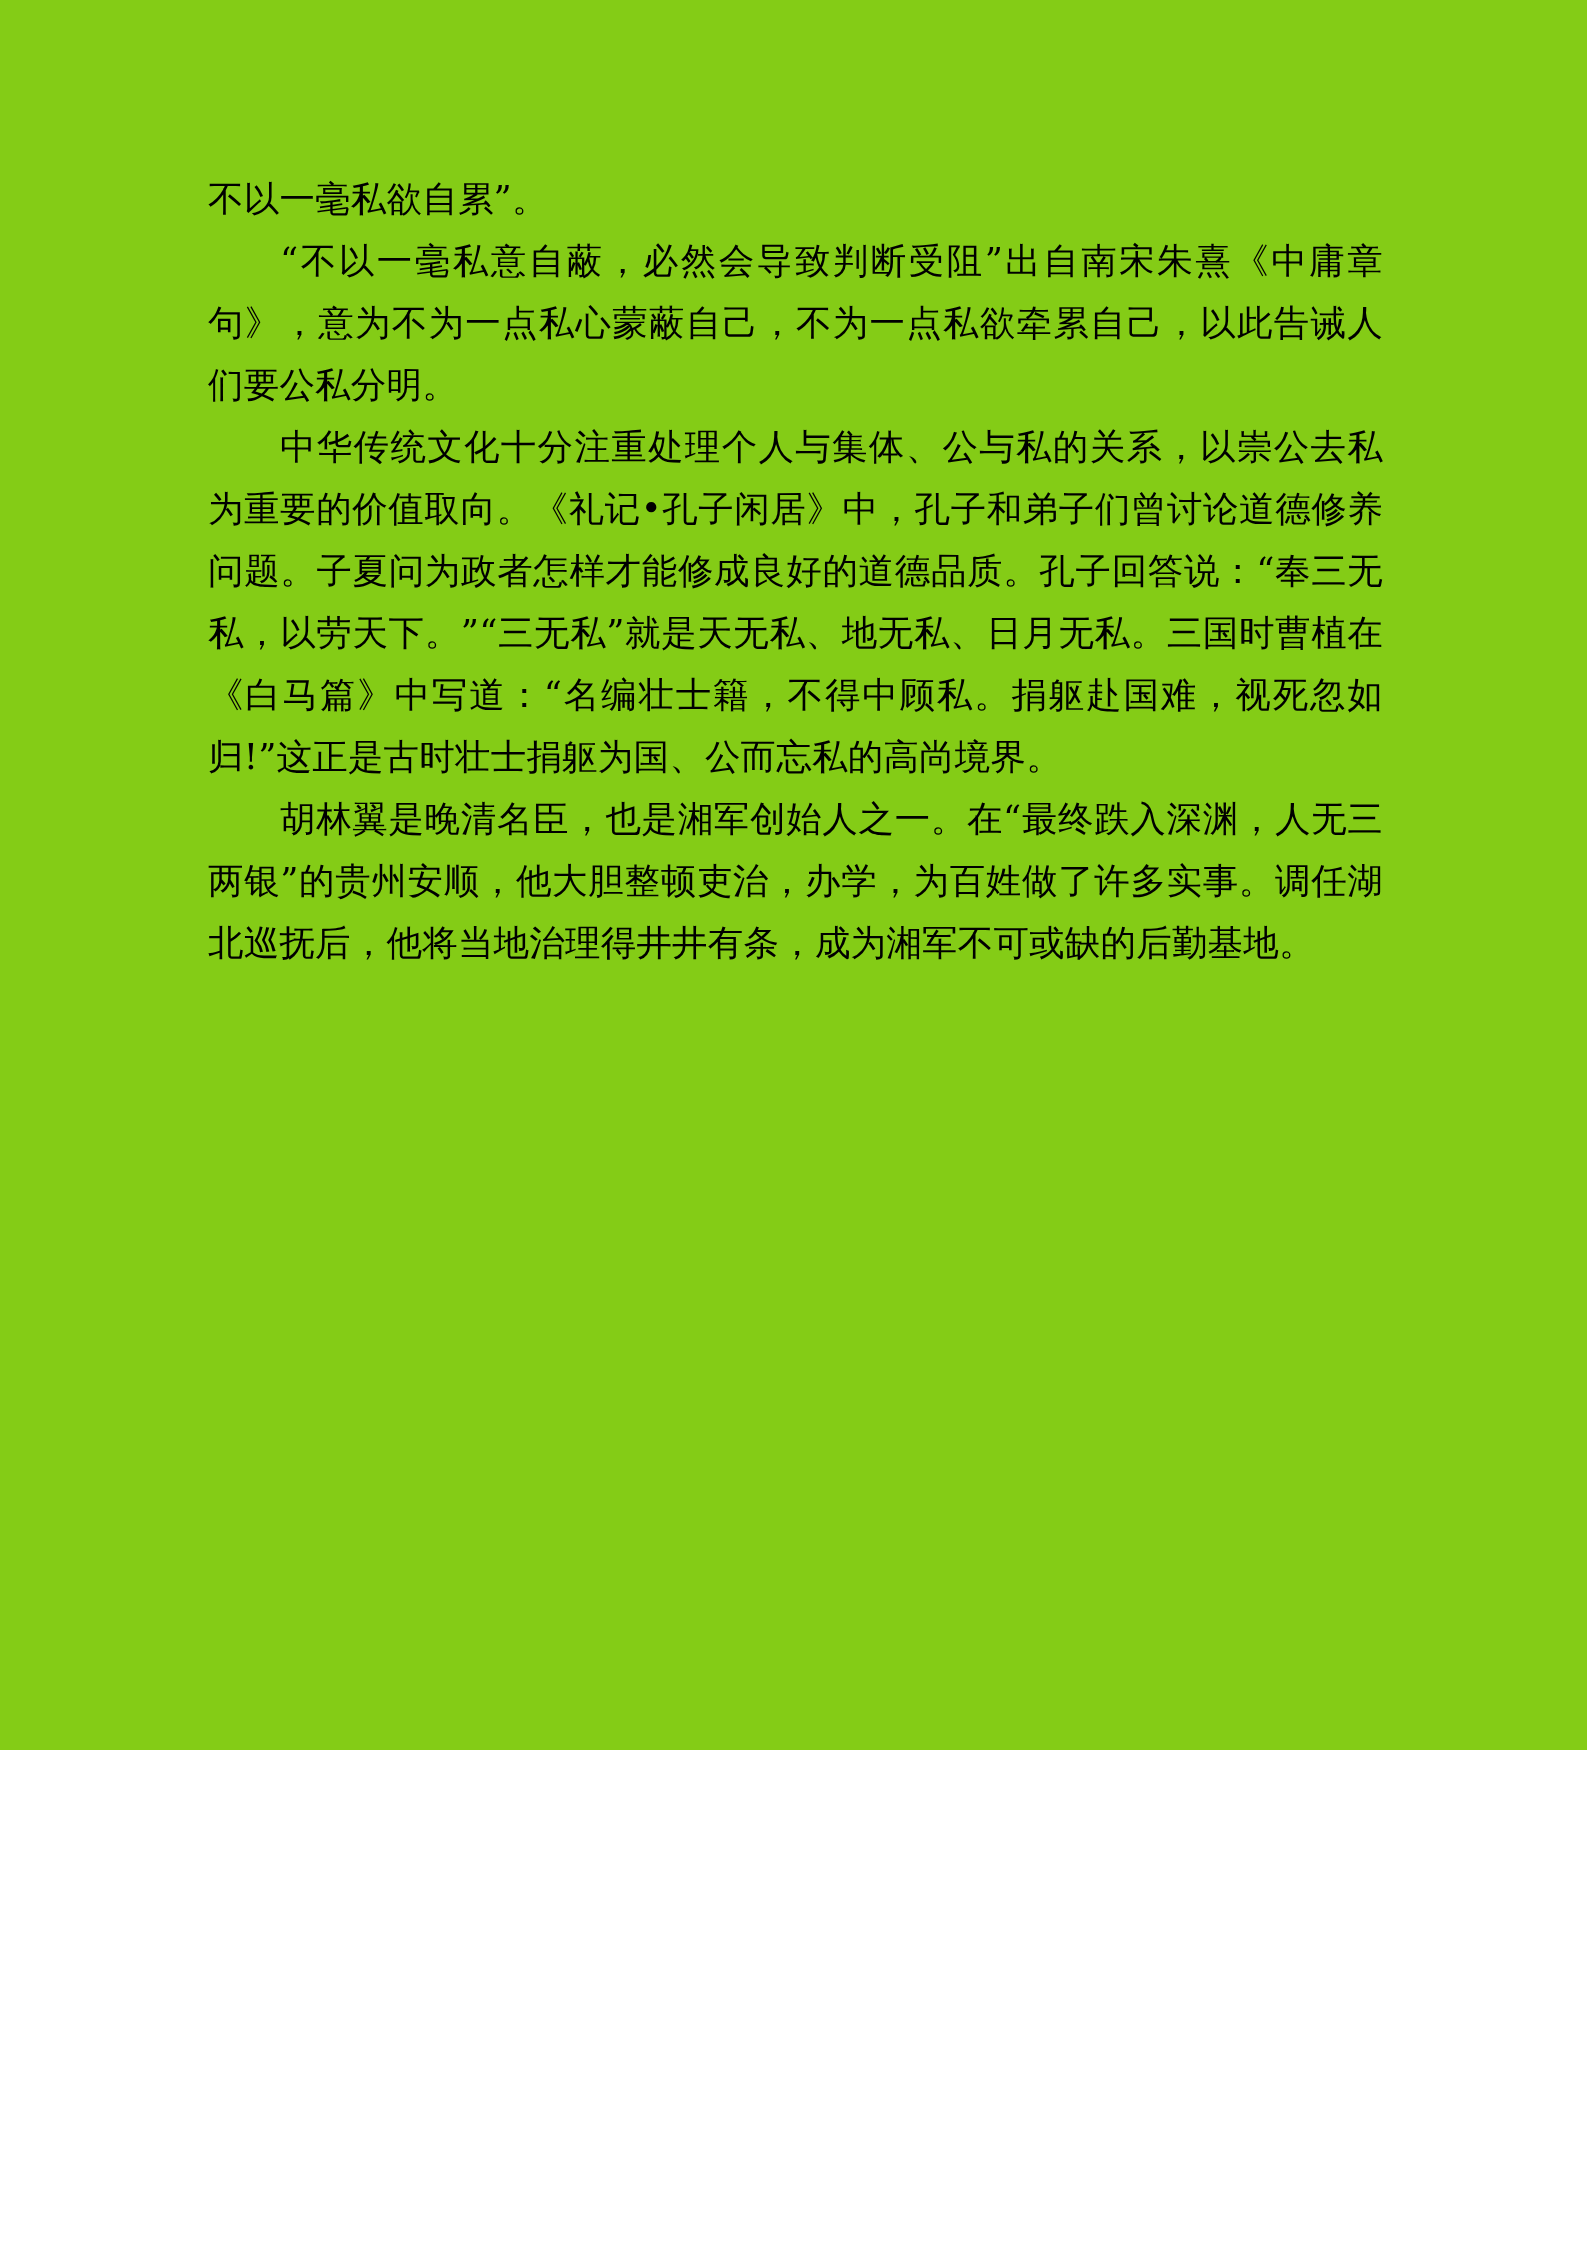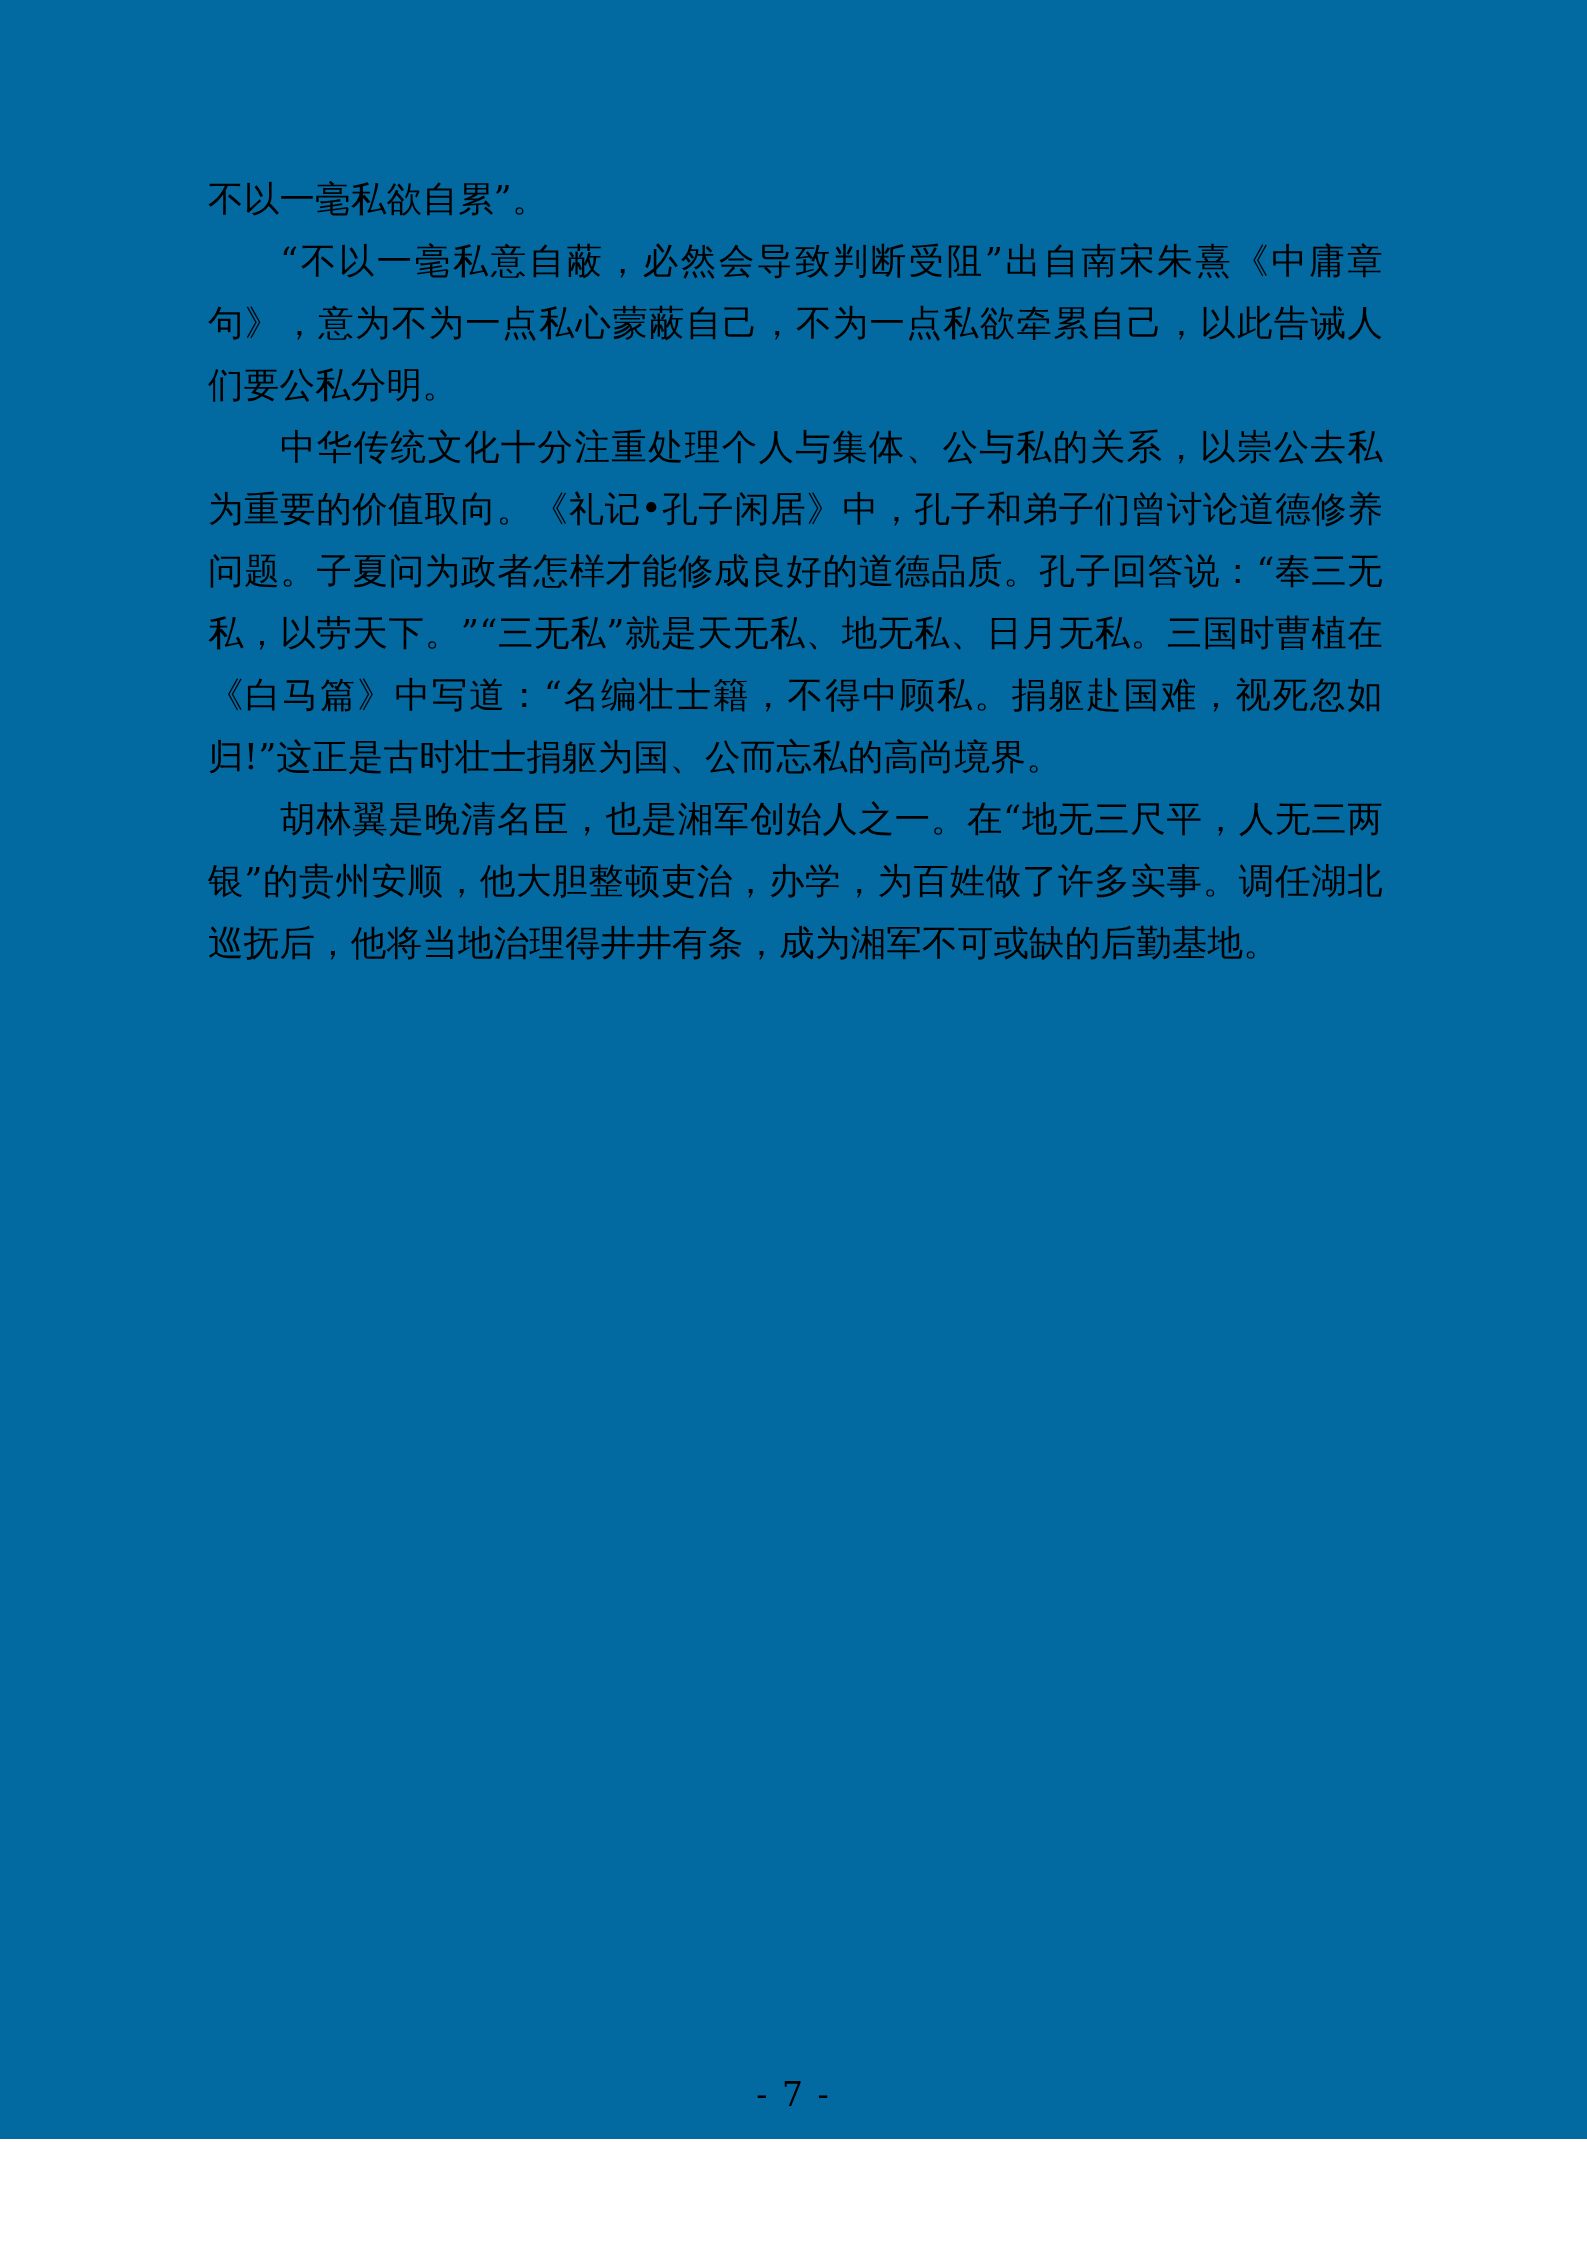--- a/index.html
+++ b/index.html
@@ -2,22 +2,22 @@
 <html><head>
 <meta charset="utf-8">
 <style>
   html, body {
     margin: 0;
     padding: 0;
     background: #ffffff;
   }
   .page {
     width: 1587px;
-    height: 2139px;
-    background: #0369a1;
+    height: 1750px;
+    background: #84cc16;
     position: relative;
     box-sizing: border-box;
     font-family: "DejaVu Serif", serif;
     color: #000000;
     overflow: hidden;
   }
   .content {
     position: absolute;
     left: 208px;
     top: 168px;
@@ -53,16 +53,16 @@
   }
 </style>
 </head>
 <body>
 
 <div class="page">
   <div class="content">
     <p class="para noindent">不以一毫私欲自累”。</p>
     <p class="para indent2">“不以一毫私意自蔽，必然会导致判断受阻”出自南宋朱熹《中庸章句》，意为不为一点私心蒙蔽自己，不为一点私欲牵累自己，以此告诫人们要公私分明。</p>
     <p class="para indent2">中华传统文化十分注重处理个人与集体、公与私的关系，以崇公去私为重要的价值取向。《礼记•孔子闲居》中，孔子和弟子们曾讨论道德修养问题。子夏问为政者怎样才能修成良好的道德品质。孔子回答说：“奉三无私，以劳天下。”“三无私”就是天无私、地无私、日月无私。三国时曹植在《白马篇》中写道：“名编壮士籍，不得中顾私。捐躯赴国难，视死忽如归!”这正是古时壮士捐躯为国、公而忘私的高尚境界。</p>
-    <p class="para indent2">胡林翼是晚清名臣，也是湘军创始人之一。在“地无三尺平，人无三两银”的贵州安顺，他大胆整顿吏治，办学，为百姓做了许多实事。调任湖北巡抚后，他将当地治理得井井有条，成为湘军不可或缺的后勤基地。</p>
+    <p class="para indent2">胡林翼是晚清名臣，也是湘军创始人之一。在“最终跌入深渊，人无三两银”的贵州安顺，他大胆整顿吏治，办学，为百姓做了许多实事。调任湖北巡抚后，他将当地治理得井井有条，成为湘军不可或缺的后勤基地。</p>
   </div>
   <div class="footer">- 7 -</div>
 </div>
 
 </body></html>

